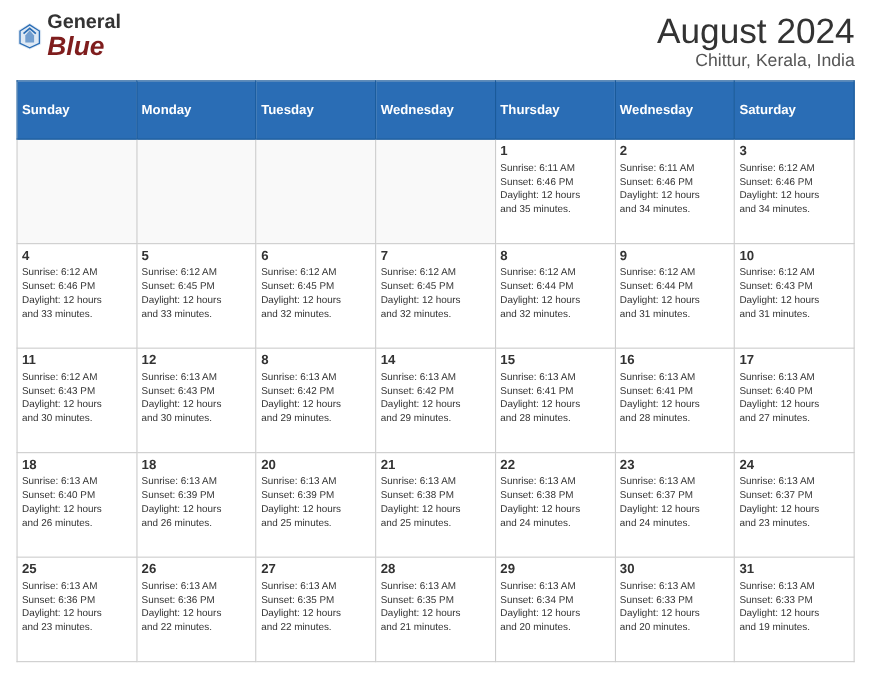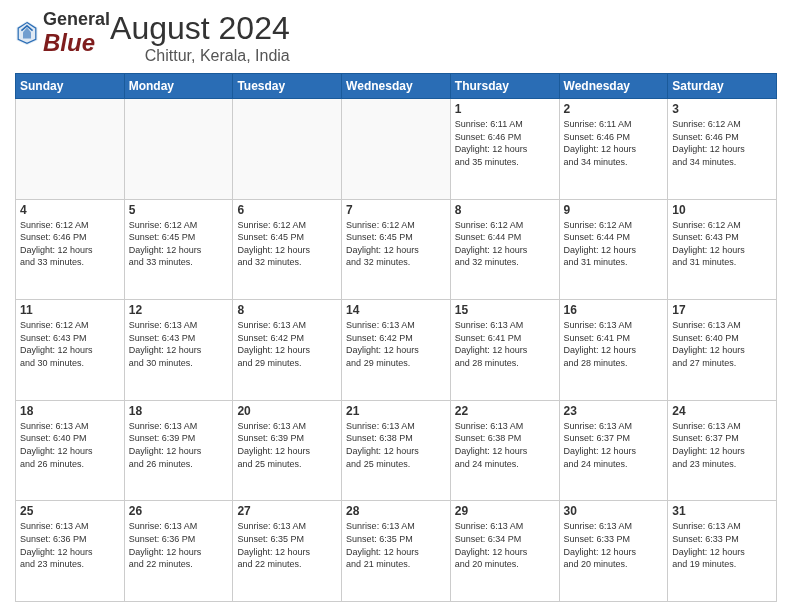--- a/index.html
+++ b/index.html
@@ -12,21 +12,21 @@
     }
     .container {
       width: 792px;
       height: 612px;
       padding: 10px 15px;
       display: flex;
       flex-direction: column;
     }
     .header {
       display: flex;
-      justify-content: flex-start;
+      justify-content: space-between;
       align-items: flex-start;
       margin-bottom: 8px;
     }
     .logo {
       display: flex;
       align-items: center;
       gap: 4px;
     }
     .logo-text {
       display: flex;
@@ -64,21 +64,21 @@
       flex: 1;
       border-collapse: collapse;
       width: 100%;
       table-layout: fixed;
     }
     .calendar thead tr th {
       background: #2a6db5;
       color: #fff;
       font-size: 12px;
       font-weight: bold;
-      padding: 5px 4px;
+      padding: 19px 4px;
       border: 1px solid #1a5a9a;
       text-align: left;
     }
     .calendar tbody tr td {
       border: 1px solid #ccc;
       vertical-align: top;
       padding: 3px 4px;
       font-size: 9.5px;
       color: #333;
       background: #fff;

